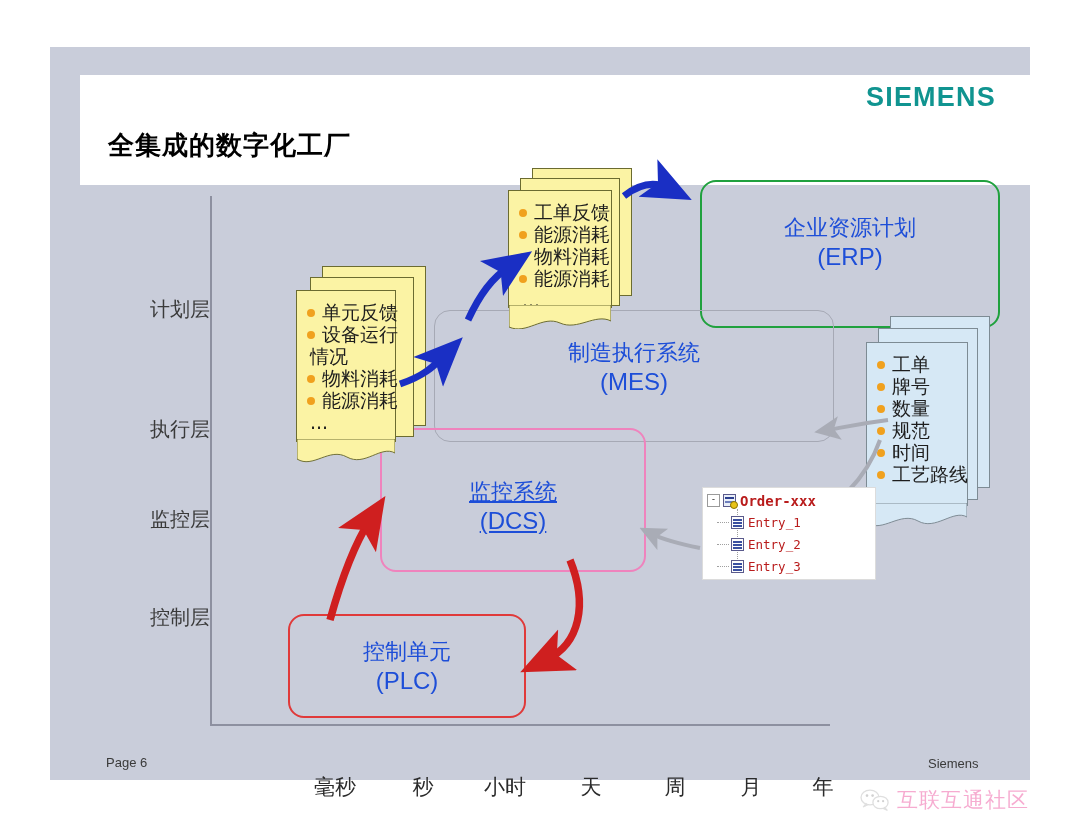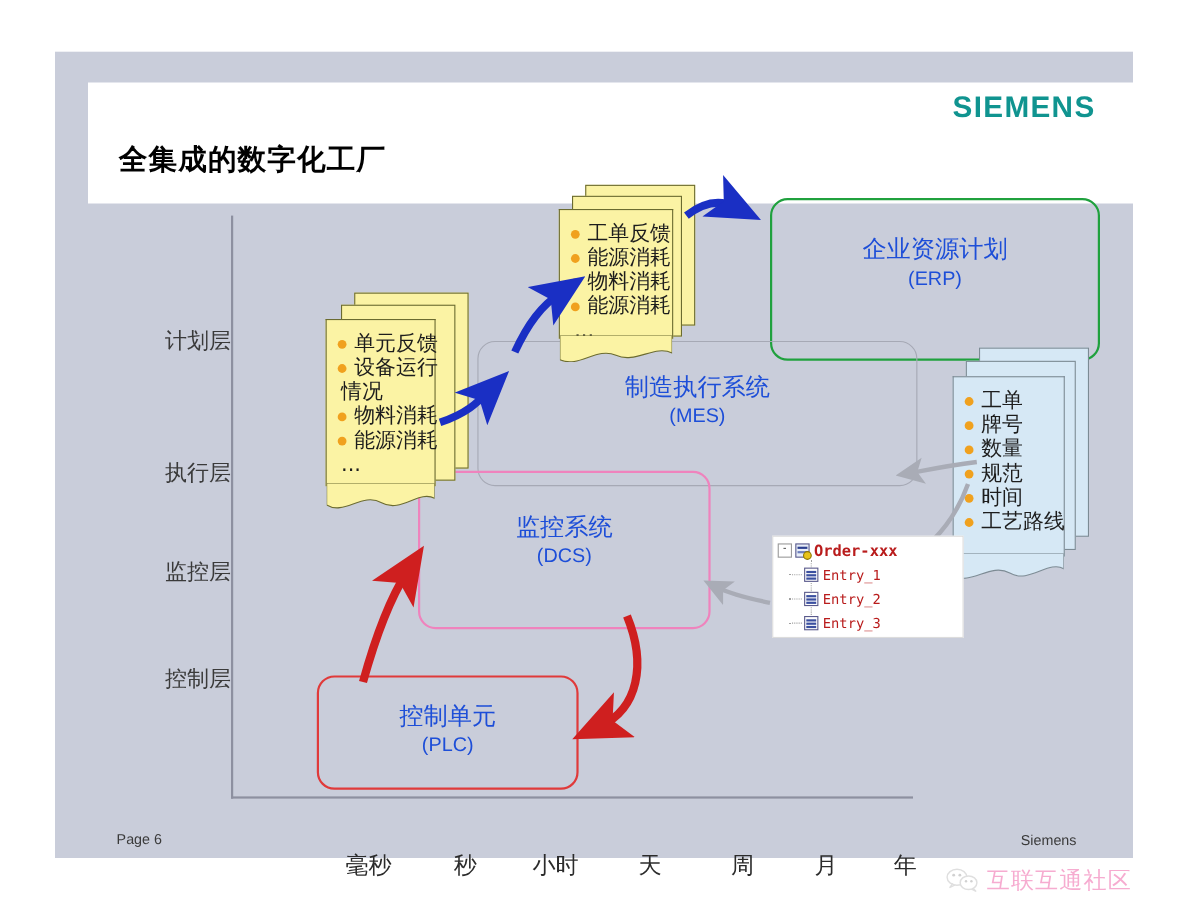--- a/index.html
+++ b/index.html
@@ -16,28 +16,28 @@
   .axis-v{position:absolute;left:210px;top:196px;width:2px;height:530px;background:#8d90a0;}
   .axis-h{position:absolute;left:210px;top:724px;width:620px;height:2px;background:#8d90a0;}
 
   .axis-label-y{position:absolute;font-size:20px;color:#3a3a3a;font-family:"DejaVu Sans",sans-serif;text-align:right;width:100px;}
   .axis-label-x{position:absolute;font-size:21px;color:#2b2b2b;font-family:"DejaVu Sans",sans-serif;text-align:center;width:70px;top:733px;margin-top:40px;}
 
   
   .sysbox{position:absolute;border-radius:16px;box-sizing:border-box;}
   .sysbox .cap{position:absolute;left:0;right:0;text-align:center;font-family:"DejaVu Sans",sans-serif;color:#1d4ed8;line-height:1.25;}
   .cap .cn{font-size:22px;display:block;}
-  .cap .en{font-size:18px;display:block;font-family:"Liberation Sans",sans-serif;}
+  .cap .en{font-size:24px;display:block;font-family:"Liberation Sans",sans-serif;}
 
   #box-erp{left:700px;top:180px;width:300px;height:148px;border:2px solid #20a13e;}
   #box-erp .cap{top:32px;}
   #box-mes{left:434px;top:310px;width:400px;height:132px;border:1.5px solid #a6a9b5;}
   #box-mes .cap{top:28px;}
   #box-dcs{left:380px;top:428px;width:266px;height:144px;border:2px solid #ef83bd;}
-  #box-dcs .cap{top:36px;}
+  #box-dcs .cap{top:48px;text-decoration:underline;}
   #box-plc{left:288px;top:614px;width:238px;height:104px;border:2.5px solid #e03a3a;}
   #box-plc .cap{top:22px;}
 
   
   .note-stack{position:absolute;}
   .note-sheet{position:absolute;box-sizing:border-box;}
   .note-sheet.back{border:1px solid #6b6b30;}
   .note-front{position:absolute;left:0;box-sizing:border-box;padding:10px 10px 6px 9px;}
   .note-front ul{list-style:none;margin:0;padding:0;}
   .note-front li{font-size:19px;line-height:1.16;font-family:"DejaVu Sans",sans-serif;color:#1d1d1d;position:relative;padding-left:16px;white-space:nowrap;}

